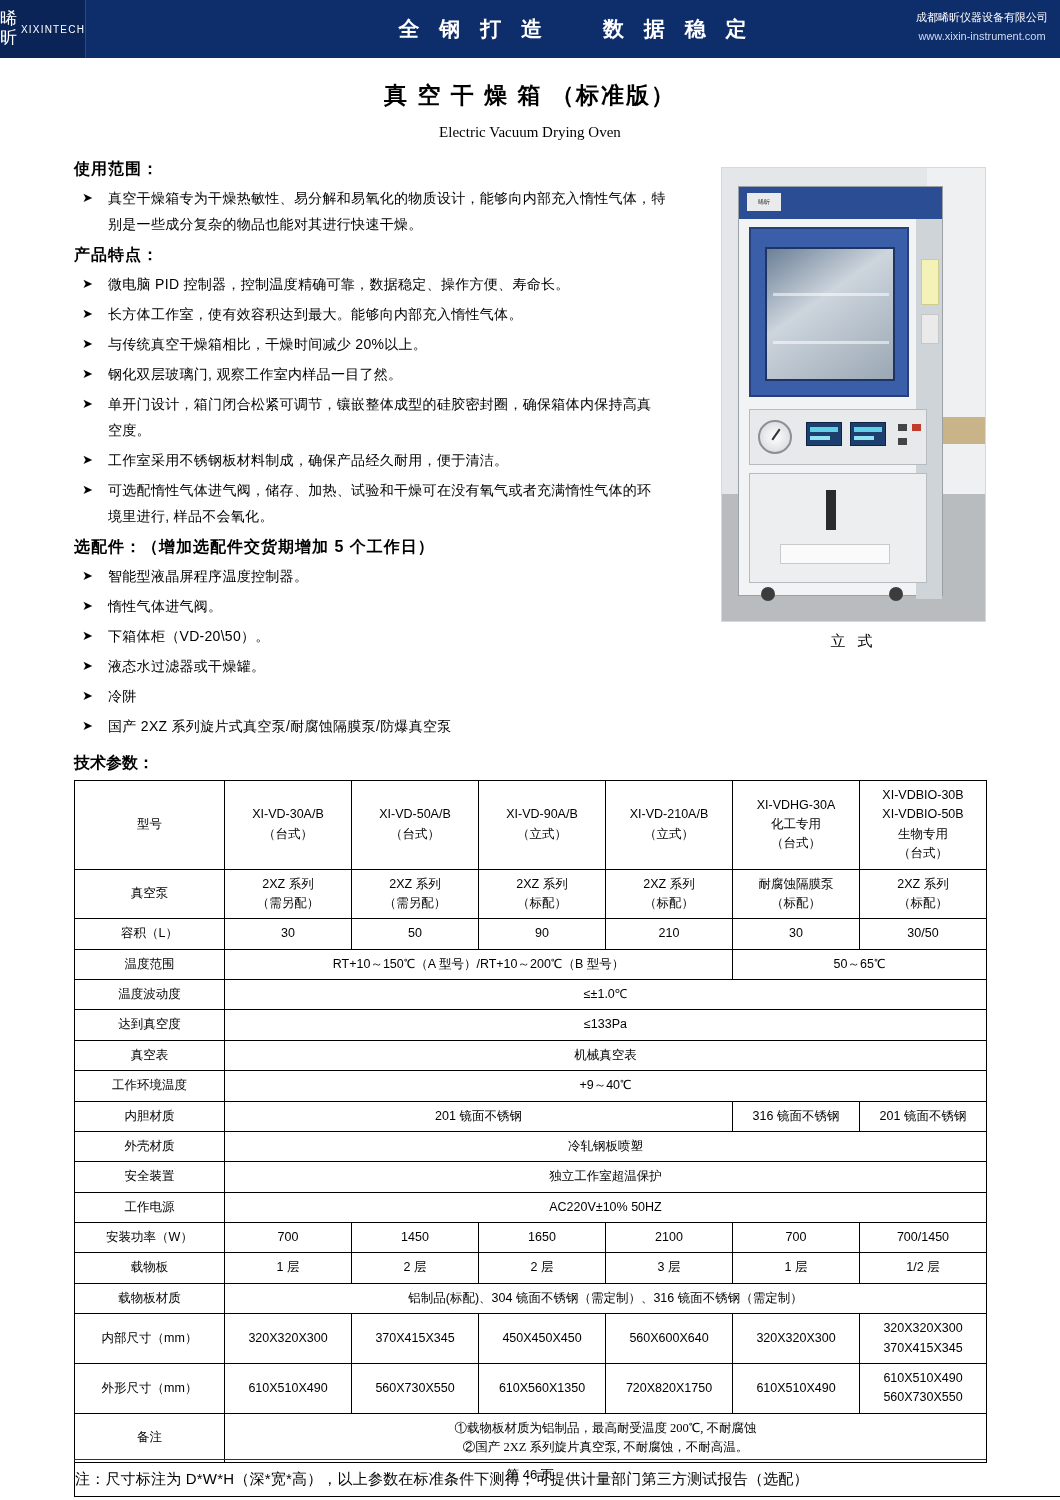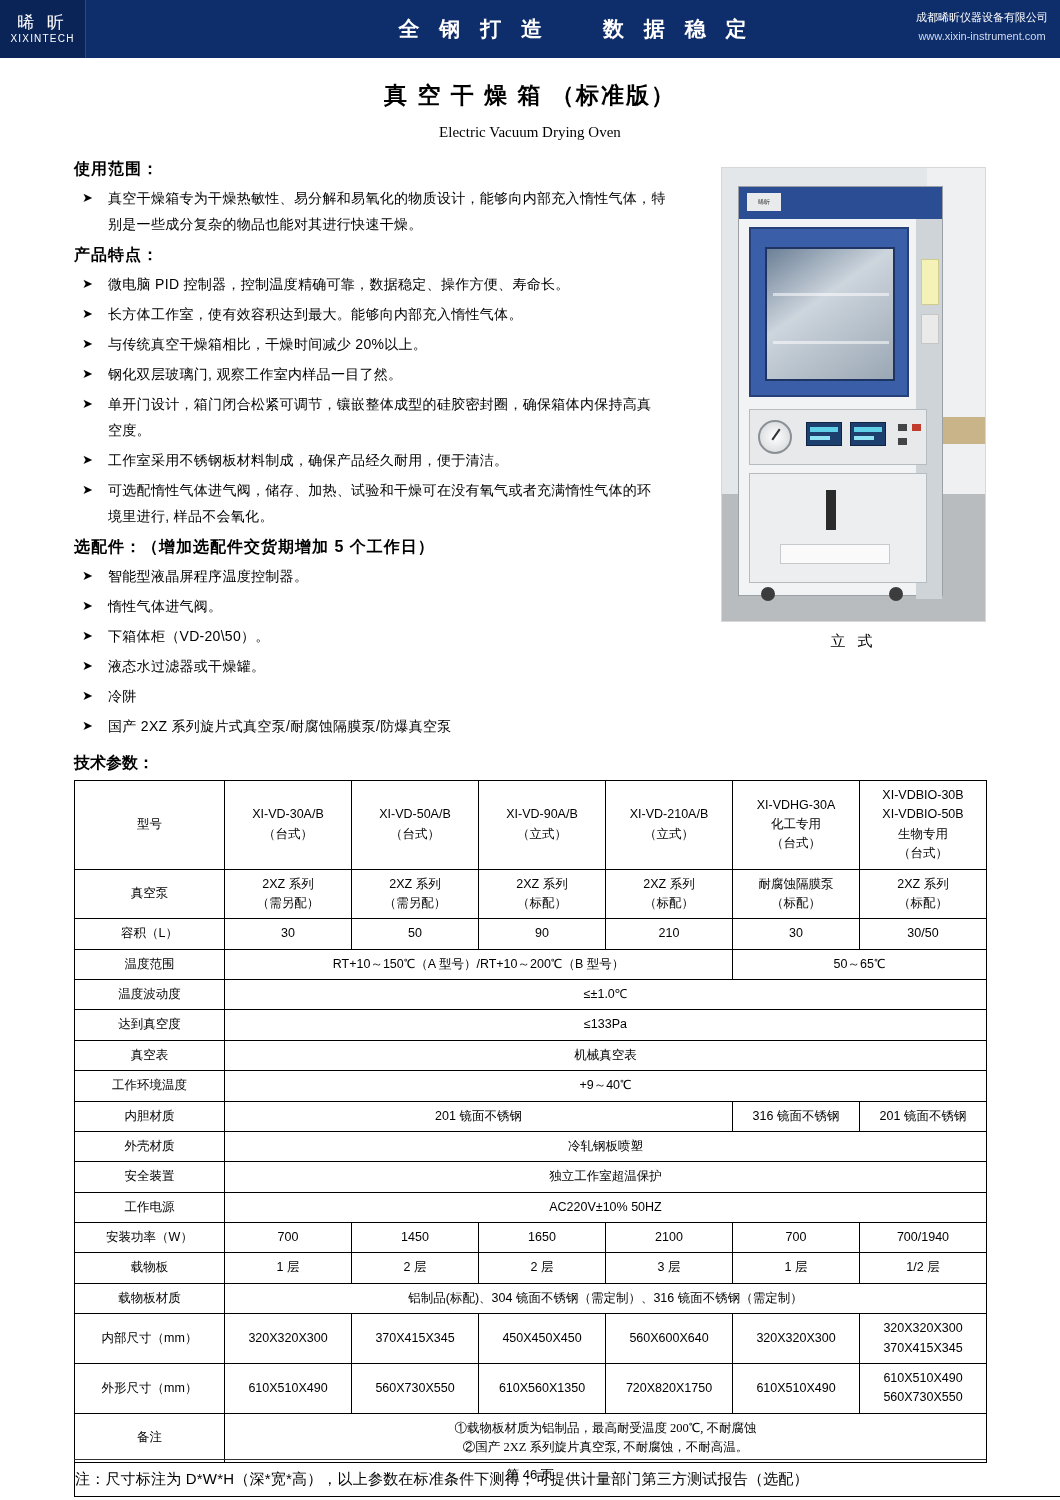--- a/index.html
+++ b/index.html
@@ -18,21 +18,21 @@
     height:58px;
     background:#0e2d6b;
     display:flex;
     align-items:center;
     position:relative;
     color:#fff;
   }
   .logo-box {
     width:86px; height:58px;
     background:#0b2458;
-    display:flex; flex-direction:column;
+    display:flex; flex-direction:row;
     align-items:center; justify-content:center;
     border-right:1px solid #2b4a86;
   }
   .logo-cn { font-size:17px; letter-spacing:4px; line-height:1.1; }
   .logo-en { font-size:10px; letter-spacing:1.2px; }
   .header-center {
     flex:1;
     display:flex; justify-content:center; align-items:center;
     gap:54px;
     font-size:21px; font-weight:bold; letter-spacing:7px;padding-left:6px;
@@ -399,21 +399,21 @@
           <td class="lbl">工作电源</td>
           <td colspan="6">AC220V±10% 50HZ</td>
         </tr>
         <tr>
           <td class="lbl">安装功率（W）</td>
           <td>700</td>
           <td>1450</td>
           <td>1650</td>
           <td>2100</td>
           <td>700</td>
-          <td>700/1940</td>
+          <td>700/1450</td>
         </tr>
         <tr>
           <td class="lbl">载物板</td>
           <td>1 层</td>
           <td>2 层</td>
           <td>2 层</td>
           <td>3 层</td>
           <td>1 层</td>
           <td>1/2 层</td>
         </tr>

